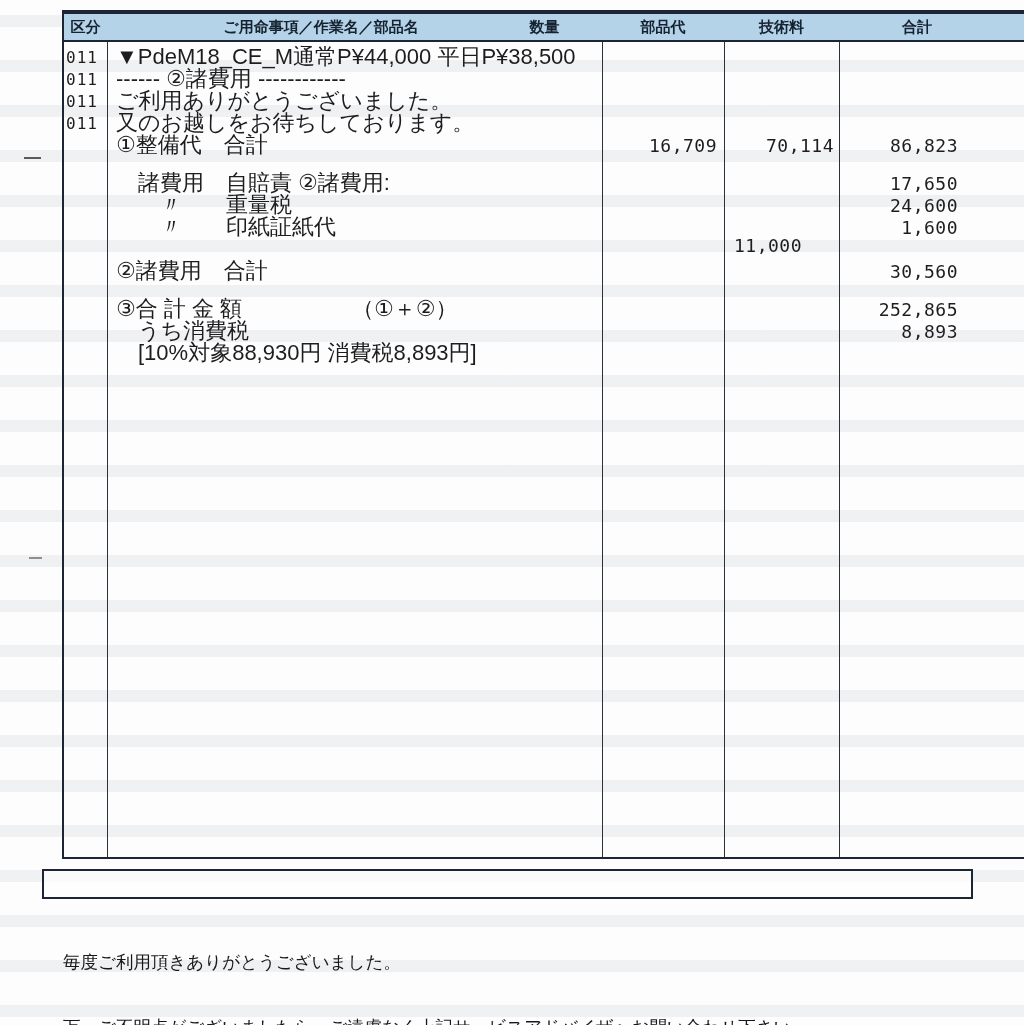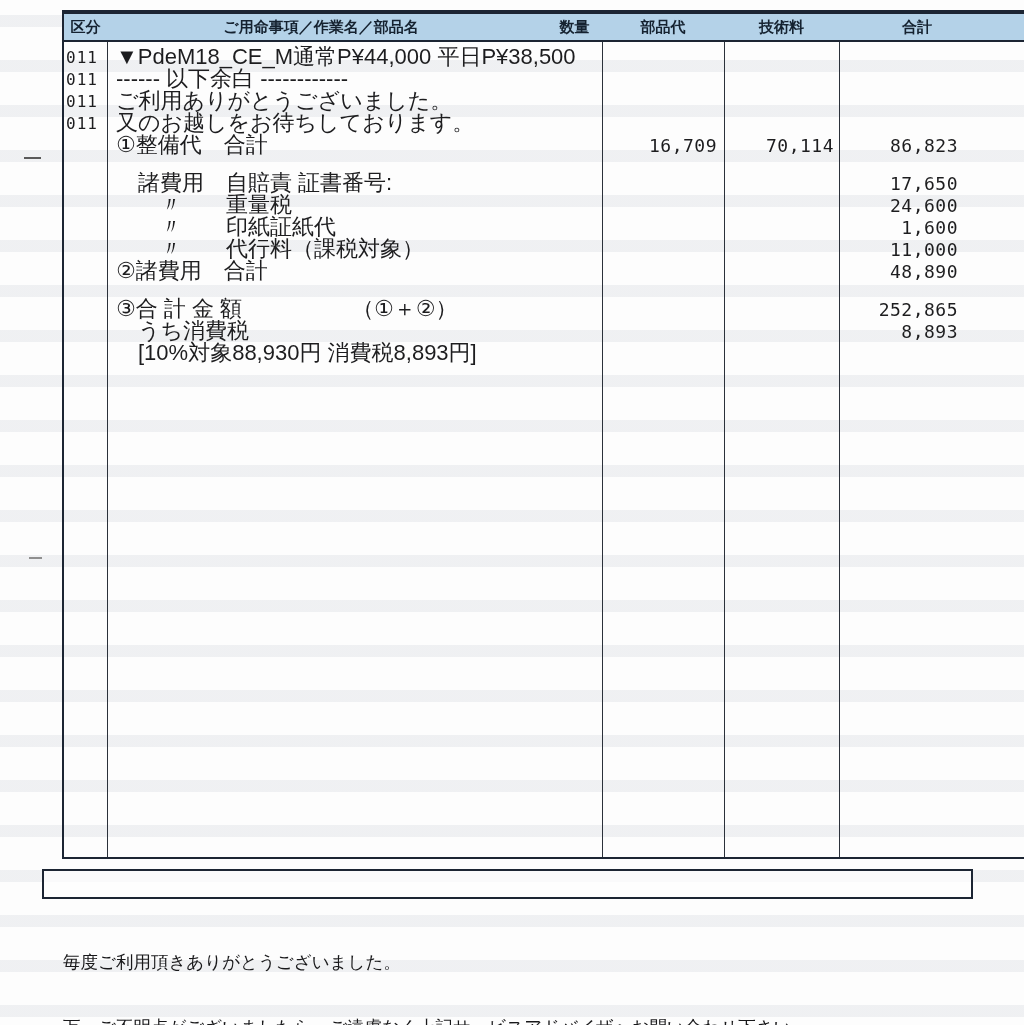--- a/index.html
+++ b/index.html
@@ -52,21 +52,21 @@
     font-weight:bold;
     color:#152230;
   }
   .th{text-align:center;}
   .th-desc-wrap{position:relative;height:100%;}
   .th-desc{
     position:absolute;left:4px;width:420px;top:0;bottom:0;
     display:flex;align-items:center;justify-content:center;
   }
   .th-qty{
-    position:absolute;left:430px;width:75px;top:0;bottom:0;
+    position:absolute;left:400px;width:75px;top:0;bottom:0;
     display:flex;align-items:center;justify-content:center;
   }
 
   .tbody{position:relative;}
   .trow{
     display:grid;
     grid-template-columns:43px 495px 122px 115px 156px;
     height:22px;
     align-items:center;
   }
@@ -135,21 +135,21 @@
     <div class="tbody" id="tbody">
         <div class="trow">
           <span class="c-kubun">011</span>
           <span class="c-desc">▼PdeM18_CE_M通常P¥44,000 平日P¥38,500</span>
           <span class="c-num c-parts"></span>
           <span class="c-num c-labor"></span>
           <span class="c-num c-total"></span>
         </div>
         <div class="trow">
           <span class="c-kubun">011</span>
-          <span class="c-desc">------ 以下余白 ------------</span>
+          <span class="c-desc">------ ②諸費用 ------------</span>
           <span class="c-num c-parts"></span>
           <span class="c-num c-labor"></span>
           <span class="c-num c-total"></span>
         </div>
         <div class="trow">
           <span class="c-kubun">011</span>
           <span class="c-desc">ご利用ありがとうございました。</span>
           <span class="c-num c-parts"></span>
           <span class="c-num c-labor"></span>
           <span class="c-num c-total"></span>
@@ -170,52 +170,51 @@
         </div>
         <div class="trow blank">
           <span class="c-kubun"></span>
           <span class="c-desc"></span>
           <span class="c-num c-parts"></span>
           <span class="c-num c-labor"></span>
           <span class="c-num c-total"></span>
         </div>
         <div class="trow">
           <span class="c-kubun"></span>
-          <span class="c-desc">　諸費用　自賠責 証書番号:</span>
+          <span class="c-desc">　諸費用　自賠責 ②諸費用:</span>
           <span class="c-num c-parts"></span>
           <span class="c-num c-labor"></span>
           <span class="c-num c-total">17,650</span>
         </div>
         <div class="trow">
           <span class="c-kubun"></span>
           <span class="c-desc">　　〃　　重量税</span>
           <span class="c-num c-parts"></span>
           <span class="c-num c-labor"></span>
           <span class="c-num c-total">24,600</span>
         </div>
         <div class="trow">
           <span class="c-kubun"></span>
           <span class="c-desc">　　〃　　印紙証紙代</span>
           <span class="c-num c-parts"></span>
           <span class="c-num c-labor"></span>
           <span class="c-num c-total">1,600</span>
         </div>
         <div class="trow">
           <span class="c-kubun"></span>
-          <span class="c-desc">　　〃　　代行料（課税対象）</span>
           <span class="c-num c-parts"></span>
           <span class="c-num c-labor"></span>
           <span class="c-num c-total">11,000</span>
         </div>
         <div class="trow">
           <span class="c-kubun"></span>
           <span class="c-desc">②諸費用　合計</span>
           <span class="c-num c-parts"></span>
           <span class="c-num c-labor"></span>
-          <span class="c-num c-total">48,890</span>
+          <span class="c-num c-total">30,560</span>
         </div>
         <div class="trow blank">
           <span class="c-kubun"></span>
           <span class="c-desc"></span>
           <span class="c-num c-parts"></span>
           <span class="c-num c-labor"></span>
           <span class="c-num c-total"></span>
         </div>
         <div class="trow">
           <span class="c-kubun"></span>

